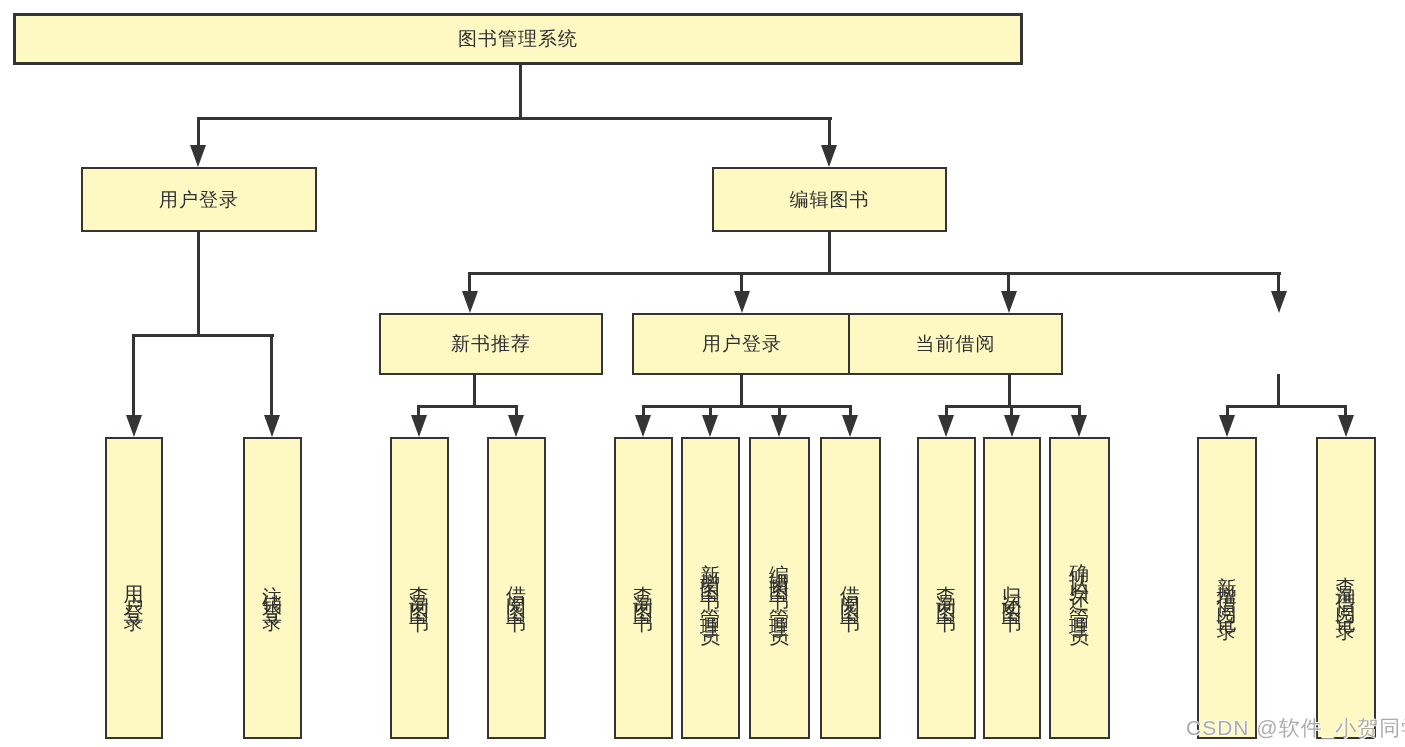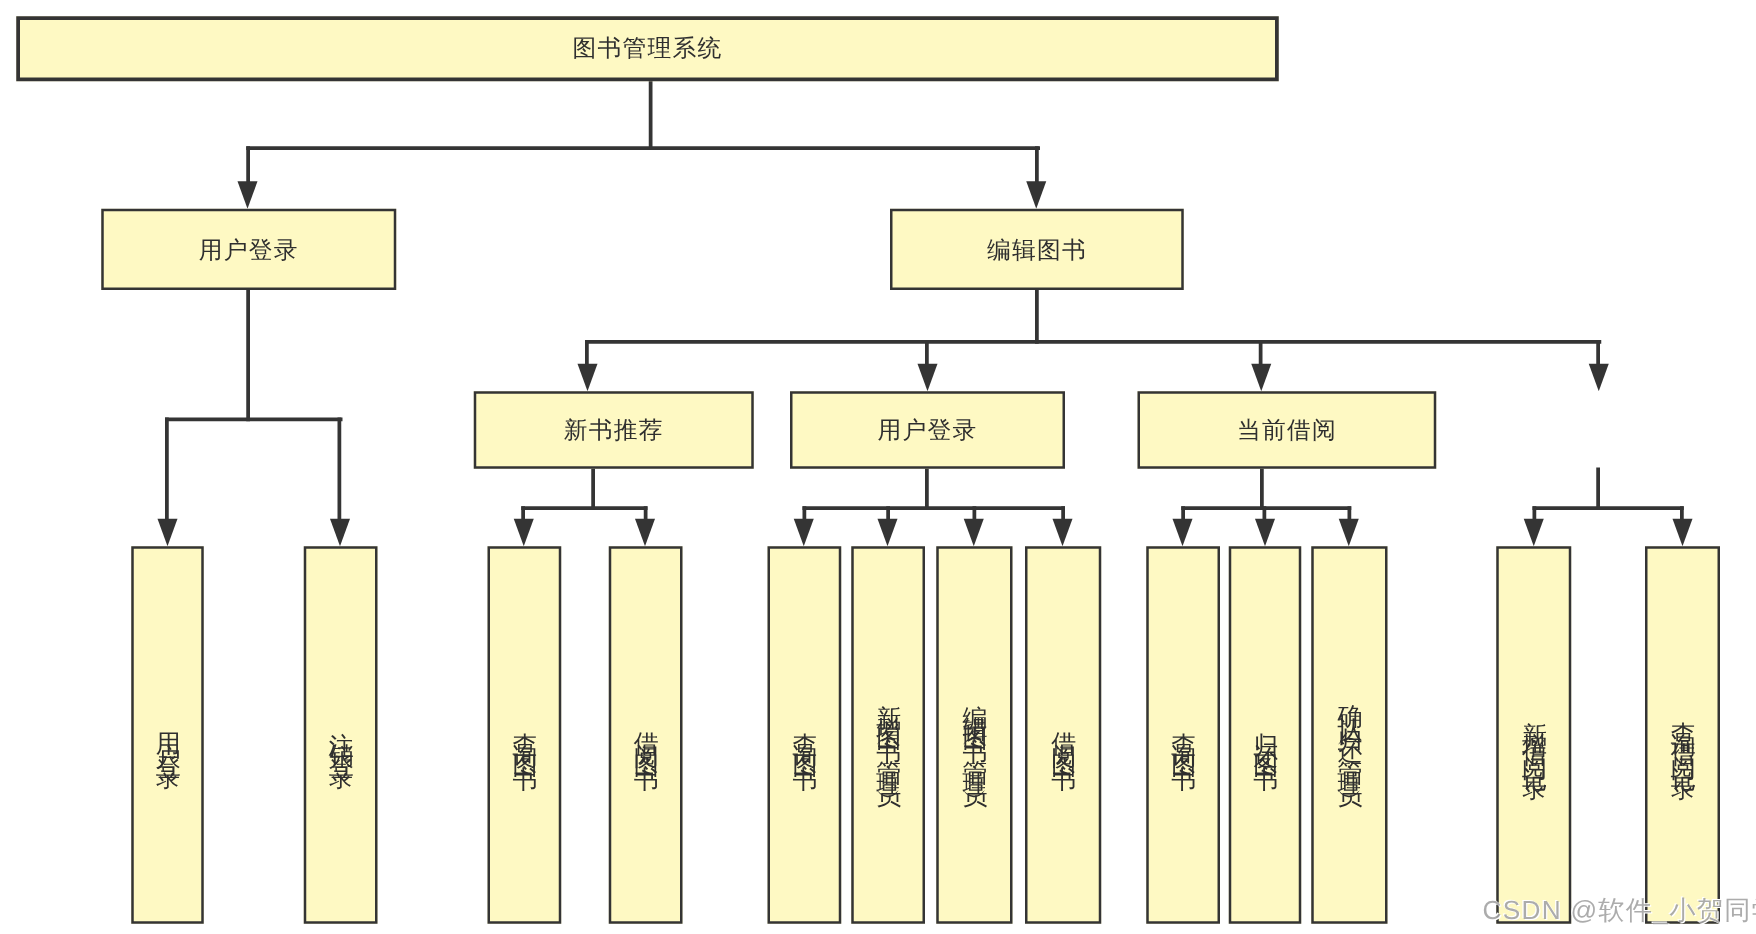--- a/index.html
+++ b/index.html
@@ -97,21 +97,21 @@
   <div class="arrow" style="left:1001px;top:291px"></div>
   <div class="vl" style="left:1277px;top:272px;height:23px"></div>
   <div class="arrow" style="left:1271px;top:291px"></div>
 
   <div class="box hbox" style="left:379px;top:313px;width:224px;height:62px">
     <span>新书推荐</span>
   </div>
   <div class="box hbox" style="left:632px;top:313px;width:220px;height:62px">
     <span>用户登录</span>
   </div>
-  <div class="box hbox" style="left:910px;top:313px;width:239px;height:62px">
+  <div class="box hbox" style="left:848px;top:313px;width:215px;height:62px">
     <span>当前借阅</span>
   </div>
 
   <div class="vl" style="left:473px;top:374px;height:34px"></div>
   <div class="hl" style="left:417px;top:405px;width:101px"></div>
   <div class="vl" style="left:417px;top:405px;height:14px"></div>
   <div class="arrow" style="left:411px;top:415px"></div>
   <div class="vl" style="left:515px;top:405px;height:14px"></div>
   <div class="arrow" style="left:508px;top:415px"></div>
 

